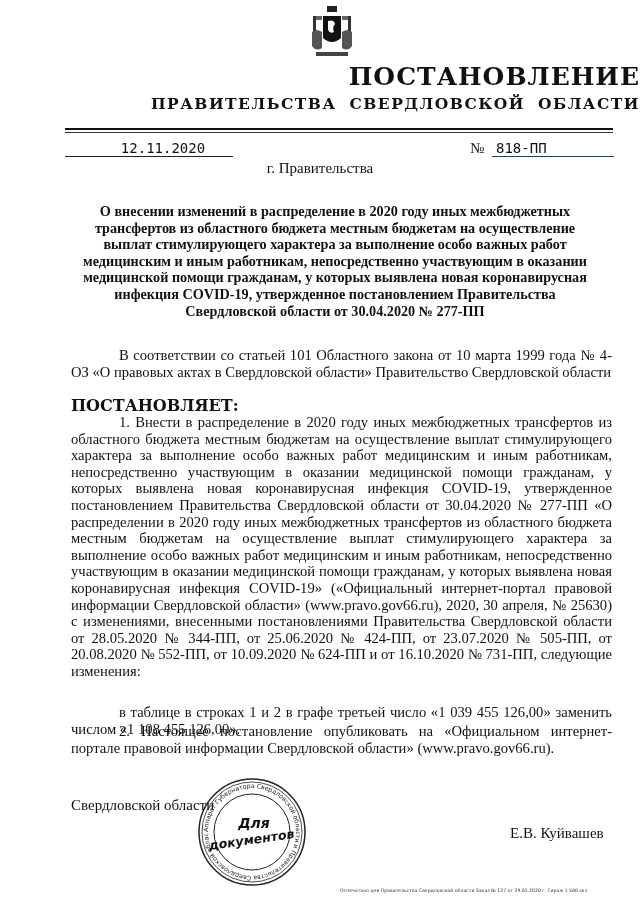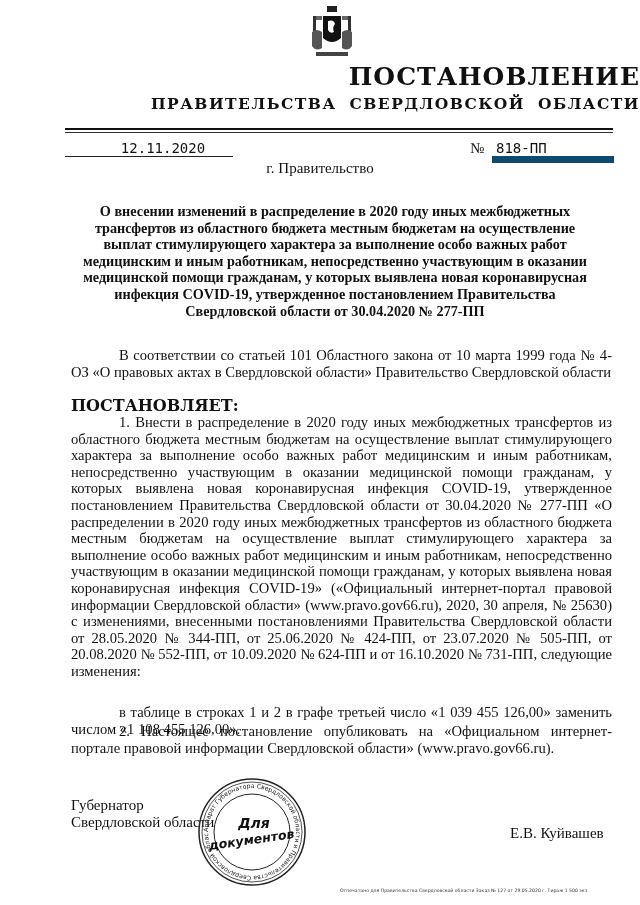--- a/index.html
+++ b/index.html
@@ -5,21 +5,21 @@
   html, body { margin: 0; padding: 0; background: #ffffff; }
   body { width: 640px; height: 905px; position: relative; overflow: hidden; color: #111; font-family: "Liberation Serif", "DejaVu Serif", serif; }
   .emblem { position: absolute; left: 310px; top: 4px; width: 44px; height: 56px; }
   .title { position: absolute; left: 0; width: 640px; text-align: right; font-weight: bold; font-family: "DejaVu Serif", serif; }
   .t1 { top: 62px; font-size: 25px; letter-spacing: 1px; }
   .t2 { top: 94px; font-size: 15.5px; letter-spacing: 1.5px; word-spacing: 6px; }
   .rule-thick { position: absolute; left: 65px; top: 128px; width: 548px; height: 2px; background: #111; }
   .rule-thin { position: absolute; left: 65px; top: 132px; width: 548px; height: 1px; background: #333; }
   .date { position: absolute; left: 65px; top: 140px; width: 140px; font-family: "DejaVu Sans Mono", monospace; font-size: 14px; padding-left: 28px; border-bottom: 1px solid #222; text-align: center; }
   .num-label { position: absolute; left: 470px; top: 140px; font-family: "Liberation Serif", serif; font-size: 15px; }
-  .num { position: absolute; left: 492px; top: 140px; width: 118px; font-family: "DejaVu Sans Mono", monospace; font-size: 14px; border-bottom: 7px solid #0c4a6e; padding-left: 4px; }
+  .num { position: absolute; left: 492px; top: 140px; width: 118px; font-family: "DejaVu Sans Mono", monospace; font-size: 14px; border-bottom: 1px solid #0c4a6e; padding-left: 4px; }
   .city { position: absolute; left: 0; width: 640px; text-align: center; top: 160px; font-size: 15px; }
   .heading { position: absolute; left: 80px; width: 510px; top: 203px; text-align: center; font-weight: bold; font-size: 14.2px; line-height: 16.6px; }
   .body { position: absolute; left: 71px; width: 541px; font-size: 14.6px; line-height: 16.6px; text-align: justify; }
   .p-indent { text-indent: 48px; }
   .p1 { top: 347px; }
   .decree { position: absolute; left: 71px; top: 396px; font-weight: bold; font-size: 16px; font-family: "DejaVu Serif", serif; }
   .p2 { top: 414px; }
   .p3 { top: 704px; }
   .p4 { top: 723px; }
   .sign-title { position: absolute; left: 71px; top: 797px; font-size: 15px; line-height: 17px; }
@@ -45,32 +45,31 @@
 </svg>
 
 <div class="title t1">ПОСТАНОВЛЕНИЕ</div>
 <div class="title t2">ПРАВИТЕЛЬСТВА СВЕРДЛОВСКОЙ ОБЛАСТИ</div>
 <div class="rule-thick"></div>
 <div class="rule-thin"></div>
 
 <div class="date">12.11.2020</div>
 <div class="num-label">№</div>
 <div class="num">818-ПП</div>
-<div class="city">г. Правительство</div>
+<div class="city">г. Правительства</div>
 
 <div class="heading">О внесении изменений в распределение в 2020 году иных межбюджетных трансфертов из областного бюджета местным бюджетам на осуществление выплат стимулирующего характера за выполнение особо важных работ медицинским и иным работникам, непосредственно участвующим в оказании медицинской помощи гражданам, у которых выявлена новая коронавирусная инфекция COVID-19, утвержденное постановлением Правительства Свердловской области от 30.04.2020 № 277-ПП</div>
 
 <div class="body p-indent p1">В соответствии со статьей 101 Областного закона от 10 марта 1999 года № 4-ОЗ «О правовых актах в Свердловской области» Правительство Свердловской области</div>
 <div class="decree">ПОСТАНОВЛЯЕТ:</div>
 <div class="body p-indent p2">1. Внести в распределение в 2020 году иных межбюджетных трансфертов из областного бюджета местным бюджетам на осуществление выплат стимулирующего характера за выполнение особо важных работ медицинским и иным работникам, непосредственно участвующим в оказании медицинской помощи гражданам, у которых выявлена новая коронавирусная инфекция COVID-19, утвержденное постановлением Правительства Свердловской области от 30.04.2020 № 277-ПП «О распределении в 2020 году иных межбюджетных трансфертов из областного бюджета местным бюджетам на осуществление выплат стимулирующего характера за выполнение особо важных работ медицинским и иным работникам, непосредственно участвующим в оказании медицинской помощи гражданам, у которых выявлена новая коронавирусная инфекция COVID-19» («Официальный интернет-портал правовой информации Свердловской области» (www.pravo.gov66.ru), 2020, 30 апреля, № 25630) с изменениями, внесенными постановлениями Правительства Свердловской области от 28.05.2020 № 344-ПП, от 25.06.2020 № 424-ПП, от 23.07.2020 № 505-ПП, от 20.08.2020 № 552-ПП, от 10.09.2020 № 624-ПП и от 16.10.2020 № 731-ПП, следующие изменения:</div>
 <div class="body p-indent p3">в таблице в строках 1 и 2 в графе третьей число «1 039 455 126,00» заменить числом «1 108 455 126,00».</div>
 <div class="body p-indent p4">2. Настоящее постановление опубликовать на «Официальном интернет-портале правовой информации Свердловской области» (www.pravo.gov66.ru).</div>
 
 <div class="sign-title">
-  <div>Губернатор</div>
   <div>Свердловской области</div>
 </div>
 
 <svg class="stamp" viewBox="0 0 112 112">
   <defs>
     <path id="ringpath" d="M56,56 m-44,0 a44,44 0 1,1 88,0 a44,44 0 1,1 -88,0"></path>
   </defs>
   <circle cx="56" cy="56" r="53" fill="none" stroke="#222" stroke-width="1.5"></circle>
   <circle cx="56" cy="56" r="50" fill="none" stroke="#222" stroke-width="0.8"></circle>
   <circle cx="56" cy="56" r="38" fill="none" stroke="#222" stroke-width="1"></circle>

